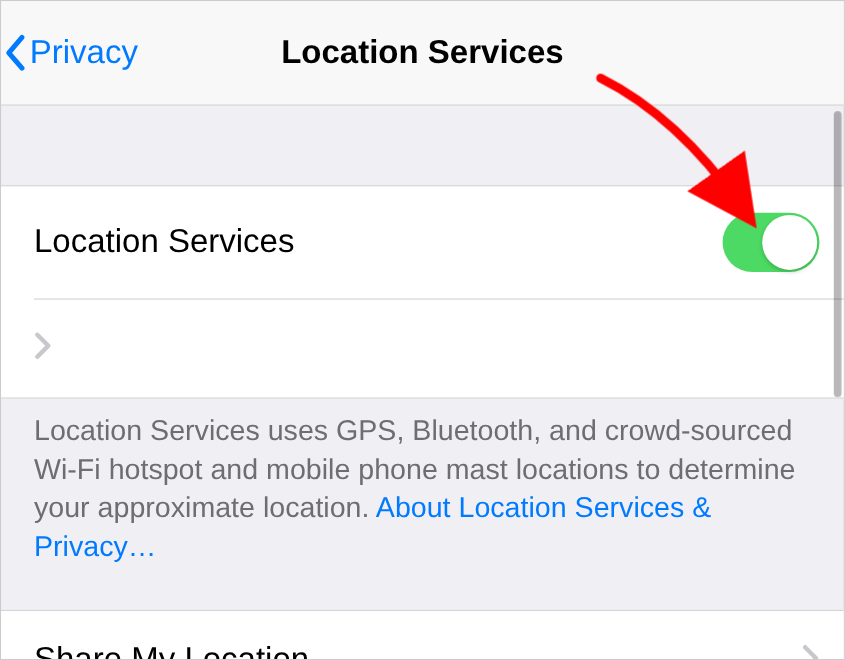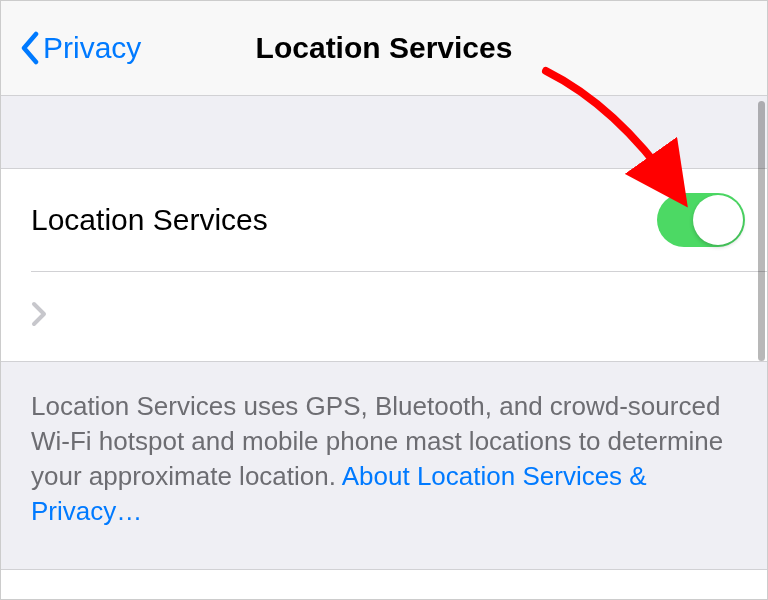--- a/index.html
+++ b/index.html
@@ -27,21 +27,21 @@
       background: #f8f8f8;
       border-bottom: 1px solid #d1d1d4;
       display: flex;
       align-items: center;
       position: relative;
     }
     .back-button {
       display: flex;
       align-items: center;
       gap: 4px;
-      padding-left: 18px;
+      padding-left: 2px;
       color: #007aff;
       font-size: 30px;
       font-weight: 400;
       cursor: pointer;
     }
     .back-chevron svg {
       display: block;
     }
     .nav-title {
       position: absolute;
@@ -102,21 +102,21 @@
       border-radius: 50%;
       top: 2px;
       right: 2px;
       box-shadow: 0 2px 4px rgba(0,0,0,0.2);
     }
     .disclosure {
       color: #c7c7cc;
       flex-shrink: 0;
     }
     .footer-text {
-      padding: 27px 30px 40px 30px;
+      padding: 12px 30px 40px 30px;
       font-size: 26px;
       line-height: 1.35;
       color: #6d6d72;
     }
     .footer-link {
       color: #007aff;
       cursor: pointer;
     }
     .share-group {
       background:#fff;

